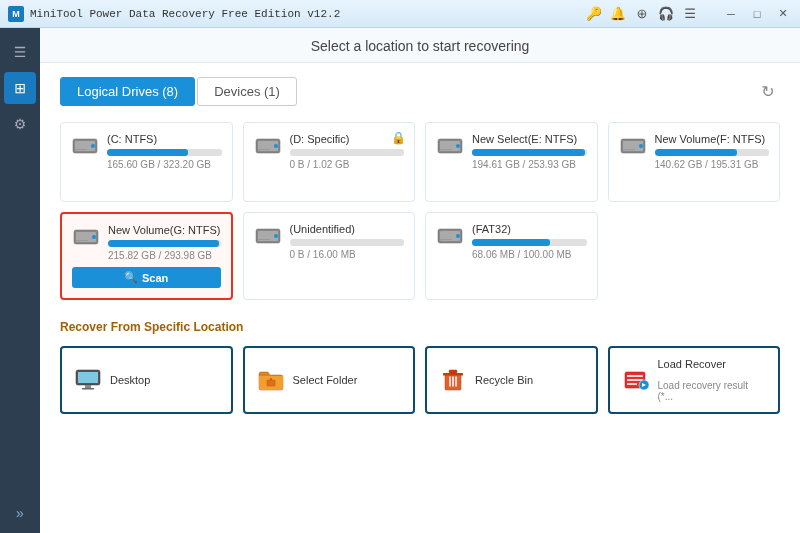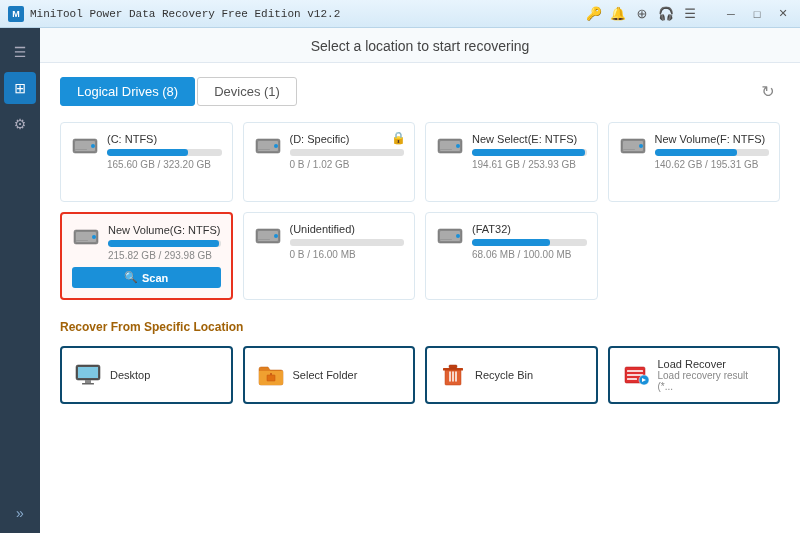--- a/index.html
+++ b/index.html
@@ -65,21 +65,21 @@
     .drive-lock-icon { position: absolute; top: 8px; right: 8px; font-size: 12px; color: #f0a500; }
     
     
     .section-title { font-size: 12px; color: #a16207; font-weight: 600; margin-bottom: 12px; }
     
     
     .locations-grid { display: grid; grid-template-columns: repeat(4, 1fr); gap: 10px; }
     .location-card { border: 2px solid #0c4a6e; border-radius: 4px; padding: 10px 12px; cursor: pointer; background: white; display: flex; align-items: center; gap: 8px; min-height: 52px; }
     .location-icon-wrap { width: 28px; height: 28px; display: flex; align-items: center; justify-content: center; flex-shrink: 0; }
     .location-name { font-size: 11px; color: #333; font-weight: 500; }
-    .location-sub { font-size: 10px; color: #888; margin-top: 0; }
+    .location-sub { font-size: 10px; color: #888; margin-top: 10px; }
     
     
     .hdd-icon { display: block; }
   </style>
 </head>
 <body>
 
 <div class="titlebar">
   <div class="titlebar-left">
     <div class="titlebar-logo">M</div>

